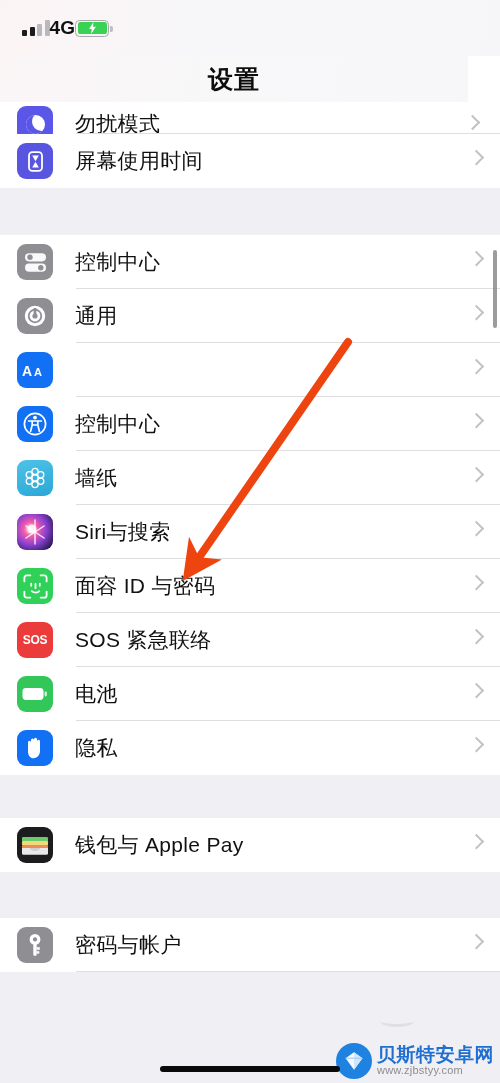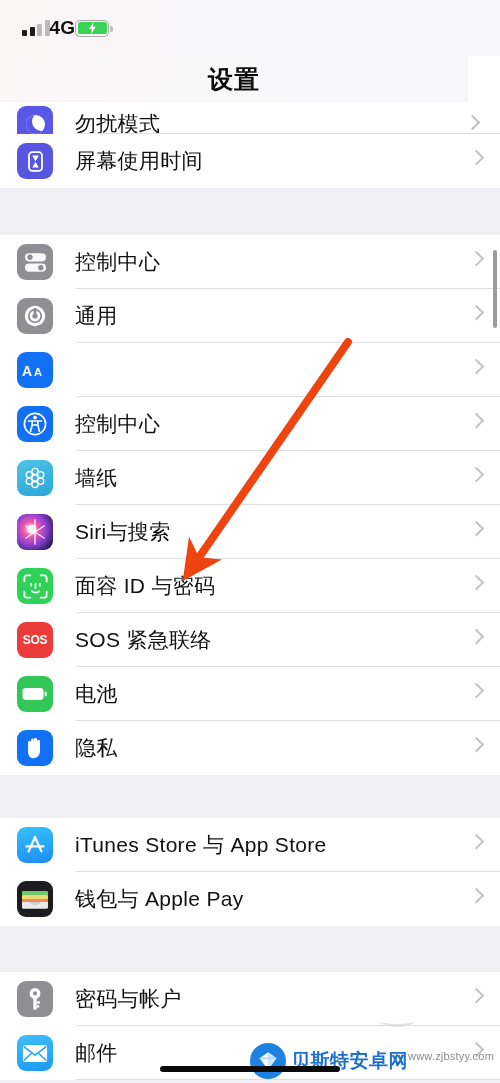--- a/index.html
+++ b/index.html
@@ -172,21 +172,21 @@
     position: absolute;
     right: 6px; bottom: 4px;
     display: flex; align-items: center; gap: 5px;
   }
   .wm-logo {
     width: 36px; height: 36px; border-radius: 50%;
     background: #1f82e0;
     display: flex; align-items: center; justify-content: center;
     flex: 0 0 36px;
   }
-  .wm-text { display: flex; flex-direction: row; line-height: 1.05; }
+  .wm-text { display: flex; flex-direction: column; line-height: 1.05; }
   .wm-name { font-size: 19px; font-weight: bold; color: #1f6fd0; letter-spacing: .5px; }
   .wm-url  { font-size: 11px; color: #8b8b90; letter-spacing: .2px; }
   .wm-blur {
     position: absolute; right: 86px; bottom: 56px;
     width: 34px; height: 12px;
     border-bottom: 3px solid #d8d8dc;
     border-radius: 0 0 50% 50%;
     opacity: .7;
   }
 
@@ -397,34 +397,20 @@
         </div>
         <div class="label">隐私</div>
         <div class="chev"></div>
       </div>
 
     </div>
 
     <div class="gap g2"></div>
 
     <div class="group">
-      <div class="row">
-        <div class="icon ic-appstore">
-          <svg width="26" height="22" viewBox="0 0 26 22">
-            <g stroke="#ffffff" stroke-width="2.3" fill="none" stroke-linecap="round" stroke-linejoin="round">
-              <path d="M13 3.2 L19.4 17.4"></path>
-              <path d="M13 3.2 L6.6 17.4"></path>
-              <path d="M4.6 12.4 H21.4"></path>
-            </g>
-          </svg>
-        </div>
-        <div class="label">iTunes Store 与 App Store</div>
-        <div class="chev"></div>
-        <div class="sep"></div>
-      </div>
       <div class="row last">
         <div class="icon ic-wallet">
           <svg width="30" height="22" viewBox="0 0 30 22">
             <rect x="2" y="3" width="26" height="5" rx="1.2" fill="#6cc96e"></rect>
             <rect x="2" y="7" width="26" height="4.4" rx="1.2" fill="#f0d977"></rect>
             <rect x="2" y="11" width="26" height="4.2" rx="1.2" fill="#ef8a5a"></rect>
             <path d="M2 14 h26 v5.2 a1.6 1.6 0 0 1 -1.6 1.6 H3.6 A1.6 1.6 0 0 1 2 19.2 Z" fill="#e9e9ea"></path>
             <path d="M9.6 14 a5.6 4 0 0 0 10.8 0 Z" fill="#cfcfd2"></path>
           </svg>
         </div>
@@ -443,32 +429,20 @@
             <circle cx="8" cy="7.4" r="2.1" fill="#8e8e93"></circle>
             <rect x="6.3" y="11.4" width="3.4" height="12.4" rx="1.1" fill="#ffffff"></rect>
             <rect x="9.7" y="15.2" width="3.1" height="2.6" fill="#ffffff"></rect>
             <rect x="9.7" y="19.2" width="2.6" height="2.4" fill="#ffffff"></rect>
           </svg>
         </div>
         <div class="label">密码与帐户</div>
         <div class="chev"></div>
         <div class="sep"></div>
       </div>
-      <div class="row">
-        <div class="icon ic-mail">
-          <svg width="26" height="19" viewBox="0 0 26 19">
-            <rect x="0.9" y="0.9" width="24.2" height="17.2" rx="2.6" fill="#ffffff"></rect>
-            <path d="M1.8 2.6 L13 11.2 L24.2 2.6" fill="none" stroke="#2aa5f2" stroke-width="1.7" stroke-linejoin="round"></path>
-            <path d="M1.8 16.4 L9.6 9.2 M24.2 16.4 L16.4 9.2" fill="none" stroke="#2aa5f2" stroke-width="1.5"></path>
-          </svg>
-        </div>
-        <div class="label">邮件</div>
-        <div class="chev"></div>
-        <div class="sep"></div>
-      </div>
     </div>
 
     <div class="scrollbar"></div>
   </div>
 
   <svg class="arrow-layer" viewBox="0 0 500 1083">
     <defs>
       <marker id="arrowhead" markerWidth="5" markerHeight="5" refX="1.2" refY="2.5" orient="auto">
         <path d="M0,0 L5,2.5 L0,5 L1.4,2.5 Z" fill="#ee4410"></path>
       </marker>

